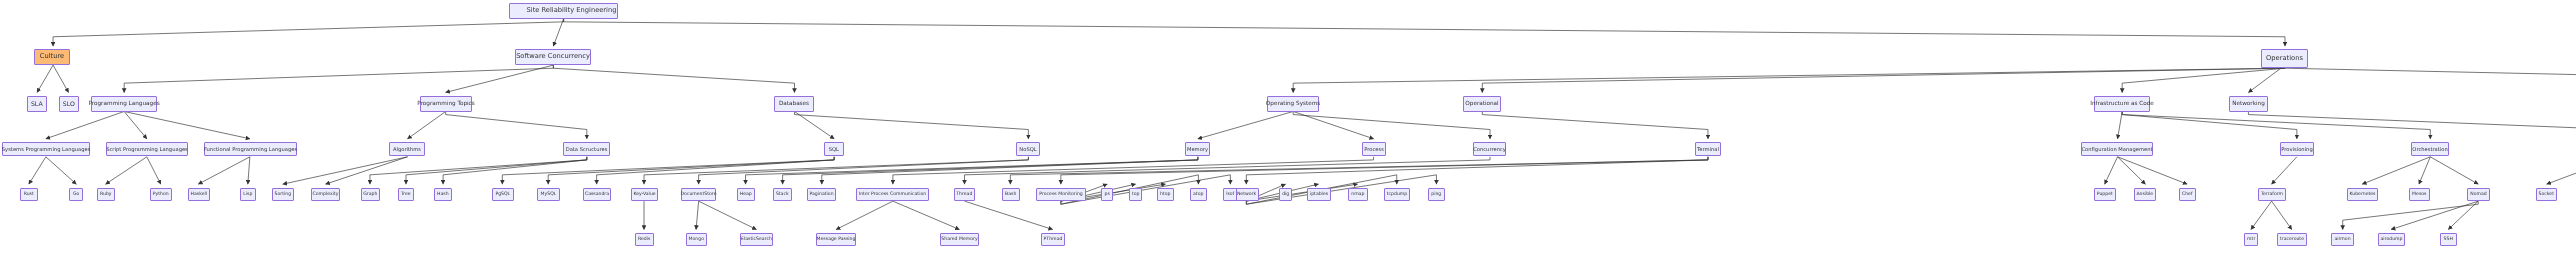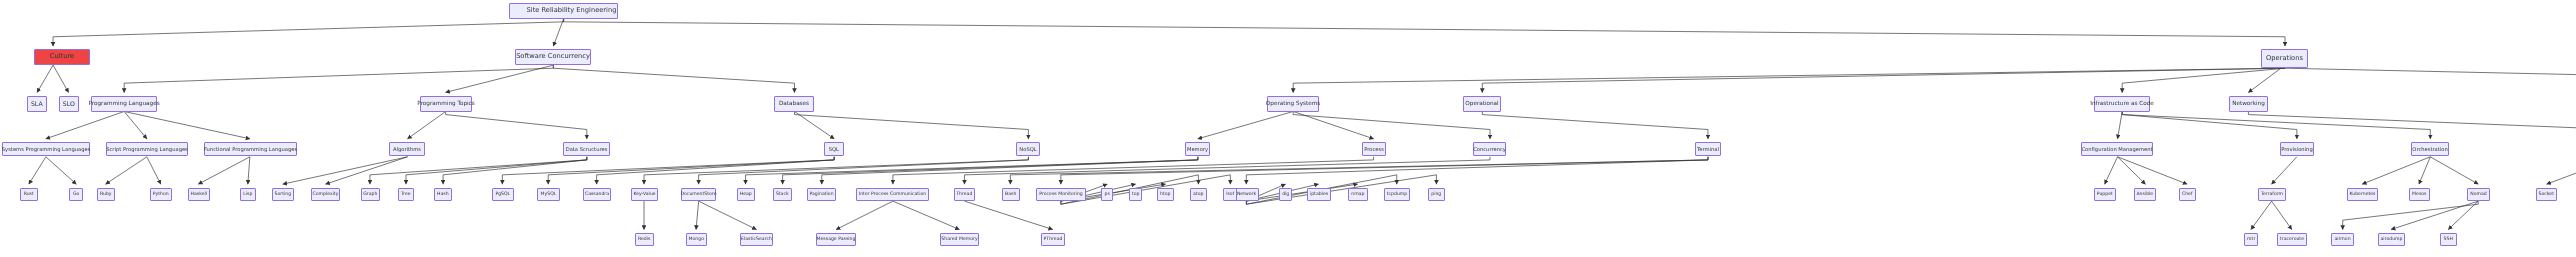--- a/index.html
+++ b/index.html
@@ -127,21 +127,21 @@
         <path d="M 4409 390 L 4448 445" fill="none" stroke="#333333" stroke-width="1.3" marker-end="url(#arrow)"></path>
         <path d="M 4810 390 L 4810 396 L 4547 427 L 4547 445" fill="none" stroke="#333333" stroke-width="1.3" marker-end="url(#arrow)"></path>
         <path d="M 4810 390 L 4641 445" fill="none" stroke="#333333" stroke-width="1.3" marker-end="url(#arrow)"></path>
         <path d="M 4810 390 L 4752 445" fill="none" stroke="#333333" stroke-width="1.3" marker-end="url(#arrow)"></path>
       </g>
   </svg>
   <div id="node-layer">
       <div class="node" style="left: 509px; top: 3.1px; width: 109px; height: 15.5px; font-size: 6.7px; background: rgb(236, 236, 255); border-color: rgb(147, 112, 219); padding-left: 16px;">
         <span>Site Reliability Engineering</span>
       </div>
-      <div class="node" style="left: 34px; top: 49px; width: 56px; height: 15.5px; font-size: 6.7px; background: #ef4444; border-color: rgb(147, 112, 219);">
+      <div class="node" style="left: 34px; top: 49px; width: 36px; height: 15.5px; font-size: 6.7px; background: #fdba74; border-color: rgb(147, 112, 219);">
         <span>Culture</span>
       </div>
       <div class="node" style="left: 515px; top: 49px; width: 76px; height: 15.5px; font-size: 6.7px; background: rgb(236, 236, 255); border-color: rgb(147, 112, 219);">
         <span>Software Concurrency</span>
       </div>
       <div class="node" style="left: 2261px; top: 49px; width: 47px; height: 19px; font-size: 6.7px; background: rgb(236, 236, 255); border-color: rgb(147, 112, 219);">
         <span>Operations</span>
       </div>
       <div class="node" style="left: 27px; top: 96px; width: 19.6px; height: 15.5px; font-size: 6.2px; background: rgb(236, 236, 255); border-color: rgb(147, 112, 219);">
         <span>SLA</span>

